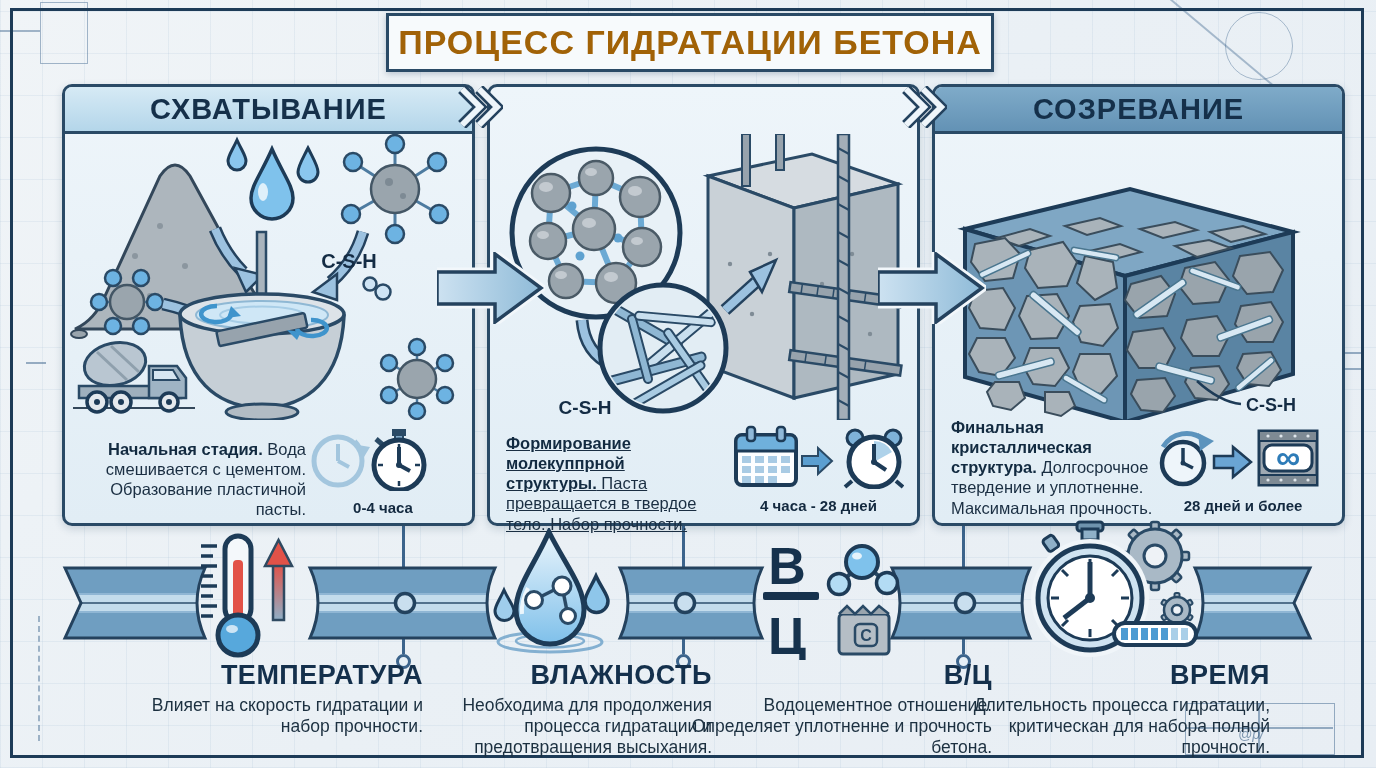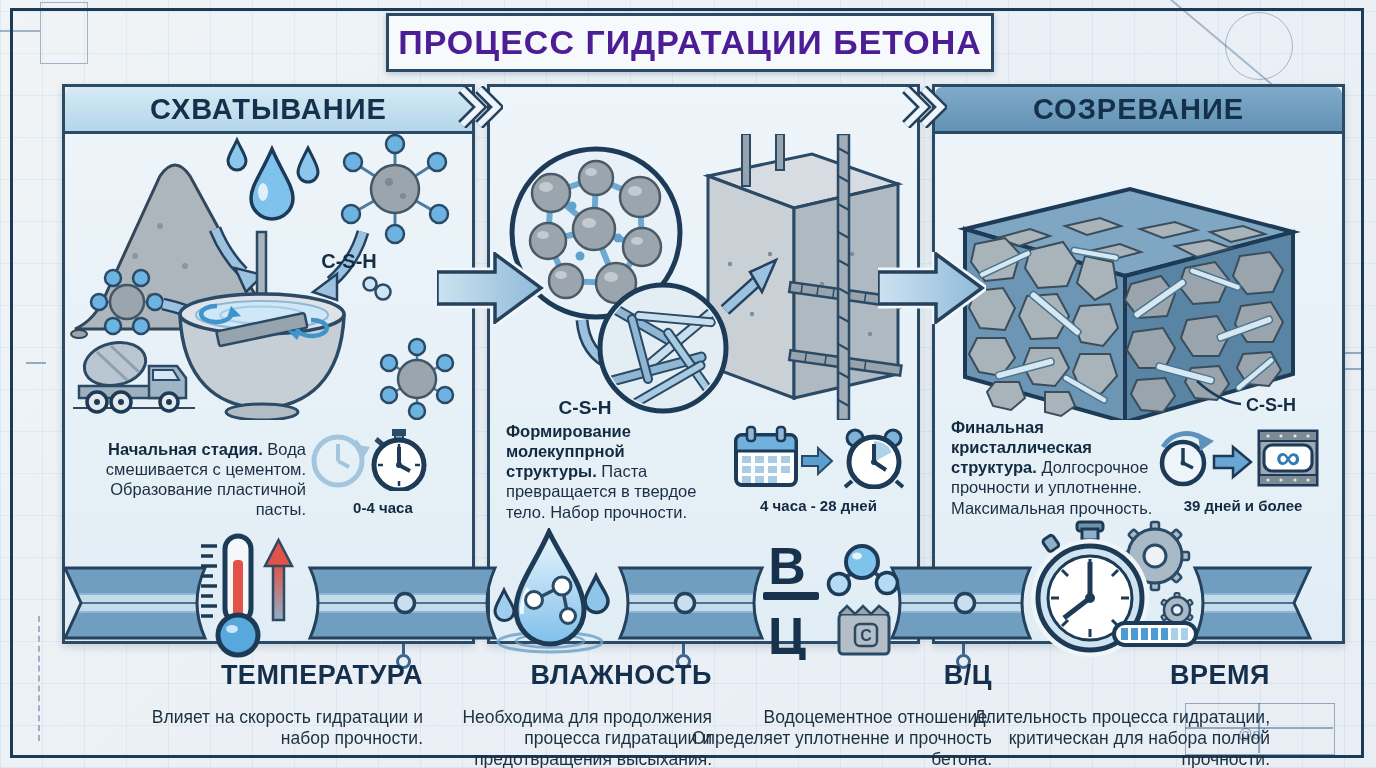--- a/index.html
+++ b/index.html
@@ -6,24 +6,24 @@
   .canvas{position:relative;width:1376px;height:768px;overflow:hidden;
     font-family:"Liberation Sans","DejaVu Sans",sans-serif;color:#16324d;
     background:
       repeating-linear-gradient(0deg, rgba(110,150,185,.10) 0 1px, transparent 1px 42px),
       repeating-linear-gradient(90deg, rgba(110,150,185,.10) 0 1px, transparent 1px 42px),
       linear-gradient(135deg,#f0f4f7 0%,#eaf0f5 50%,#e8eef4 100%);}
   .frame{position:absolute;left:10px;top:8px;right:12px;bottom:10px;border:3px solid #1d3b57;z-index:1;}
   .deco{position:absolute;z-index:0;}
   .title-box{position:absolute;left:386px;top:13px;width:602px;height:53px;background:#f7fafc;
     border:3px solid #2a4a66;display:flex;align-items:center;justify-content:center;
-    font-size:34px;font-weight:bold;letter-spacing:1px;color:#4c1d95;z-index:5;
+    font-size:34px;font-weight:bold;letter-spacing:1px;color:#a16207;z-index:5;
     box-shadow:0 2px 6px rgba(30,60,90,.25);}
-  .stage-panel{position:absolute;top:84px;height:560px;background:linear-gradient(180deg,#eef5fa,#e1edf5);
-    border:3px solid #2a4a66;border-radius:0;box-sizing:border-box;z-index:2;
+  .stage-panel{position:absolute;top:84px;height:442px;background:linear-gradient(180deg,#eef5fa,#e1edf5);
+    border:3px solid #2a4a66;border-radius:10px;box-sizing:border-box;z-index:2;
     box-shadow:0 3px 8px rgba(30,60,90,.18);}
   .stage-header{height:44px;border-bottom:3px solid #2a4a66;border-radius:7px 7px 0 0;
     display:flex;align-items:center;justify-content:center;font-size:29px;font-weight:bold;
     color:#15304a;letter-spacing:1px;}
   .hdr1{background:linear-gradient(180deg,#d6eaf5,#b4d6ea);}
   .hdr2{background:linear-gradient(180deg,#abcfe4,#8ab7d3);}
   .hdr3{background:linear-gradient(180deg,#7fabc9,#6392b5);}
   .stage-art{position:absolute;left:0;top:47px;z-index:1;}
   .stage-text{position:absolute;left:16px;font-size:16.5px;line-height:1.22;color:#1a2e42;z-index:3;}
   .stage-text b{color:#122a40;}
@@ -31,21 +31,21 @@
   .duration{font-size:15px;font-weight:bold;color:#13293f;margin-top:4px;}
   .chevron{position:absolute;top:86px;z-index:4;}
   .big-arrow{position:absolute;top:252px;z-index:4;}
   .vline{position:absolute;width:3px;background:#3c648c;z-index:1;}
   .node-pin{position:absolute;width:15px;height:15px;border:3px solid #3c648c;border-radius:50%;
     background:#e6eff6;box-sizing:border-box;z-index:2;}
   .ribbon{position:absolute;left:55px;top:560px;z-index:2;}
   .ficon{position:absolute;z-index:3;}
   .factor{position:absolute;top:660px;width:320px;text-align:right;z-index:3;}
   .factor-label{font-size:27px;font-weight:bold;color:#14304c;letter-spacing:.5px;}
-  .factor-desc{font-size:17.5px;line-height:1.2;color:#1c3040;margin-top:16px;}
+  .factor-desc{font-size:17.5px;line-height:1.2;color:#1c3040;margin-top:4px;}
   .signature{position:absolute;left:1238px;top:726px;font-size:14px;font-style:italic;
     color:rgba(40,80,120,.55);z-index:2;}
   svg text{font-family:"Liberation Sans","DejaVu Sans",sans-serif;}
 </style>
 </head>
 <body>
 
 <div class="canvas">
 
   <div class="deco" style="left:40px;top:2px;width:46px;height:60px;border:1.5px solid rgba(60,100,140,.45);"></div>
@@ -330,21 +330,21 @@
           <rect x="145" y="196" width="100" height="9" rx="4" fill="#c9dfee" stroke="#2a4a66" stroke-width="2" transform="rotate(-40 195 200)"></rect>
           <rect x="112" y="231" width="105" height="9" rx="4" fill="#8fb7d3" stroke="#2a4a66" stroke-width="2" transform="rotate(-15 165 235)"></rect>
           <rect x="158" y="226" width="85" height="8" rx="4" fill="#a9cbe2" stroke="#2a4a66" stroke-width="2" transform="rotate(55 200 230)"></rect>
           <rect x="115" y="211" width="70" height="8" rx="4" fill="#8fb7d3" stroke="#2a4a66" stroke-width="2" transform="rotate(75 150 215)"></rect>
           <rect x="145" y="181" width="80" height="8" rx="4" fill="#c9dfee" stroke="#2a4a66" stroke-width="2" transform="rotate(5 185 185)"></rect>
           <rect x="130" y="248" width="90" height="8" rx="4" fill="#a9cbe2" stroke="#2a4a66" stroke-width="2" transform="rotate(-30 175 252)"></rect>
         </g>
       </g>
       <text x="95" y="280" text-anchor="middle" font-size="19" font-weight="bold" fill="#142c44">C-S-H</text>
     </svg>
-    <div class="stage-text" style="top:334px;width:212px;">
+    <div class="stage-text" style="top:346px;width:212px;text-decoration:underline;">
       <b>Формирование молекуппрной структуры.</b><span> Паста превращается в твердое тело. Набор прочности.</span>
     </div>
     <div class="time-box" style="right:6px;top:338px;width:185px;">
       <svg width="170" height="64" viewBox="0 0 170 64">
         <rect x="2" y="10" width="60" height="50" rx="6" fill="#fdfeff" stroke="#1d3b57" stroke-width="4"></rect>
         <path d="M2,16 a6,6 0 0 1 6,-6 h48 a6,6 0 0 1 6,6 v10 h-60 Z" fill="#6fb0dc" stroke="#1d3b57" stroke-width="3"></path>
         <rect x="13" y="2" width="8" height="14" rx="3" fill="#8fb8d8" stroke="#1d3b57" stroke-width="2.5"></rect>
         <rect x="43" y="2" width="8" height="14" rx="3" fill="#8fb8d8" stroke="#1d3b57" stroke-width="2.5"></rect>
         <g fill="#a9cbe4">
           <rect x="8" y="31" width="9" height="7"></rect>
@@ -423,21 +423,21 @@
           <rect x="253" y="142" width="54" height="6" rx="3" transform="rotate(20 280 145)"></rect>
           <rect x="281" y="191" width="58" height="7" rx="3" transform="rotate(-20 310 195)"></rect>
           <rect x="220" y="236" width="60" height="7" rx="3" transform="rotate(15 250 240)"></rect>
           <rect x="296" y="237" width="48" height="6" rx="3" transform="rotate(-40 320 240)"></rect>
         </g>
       </g>
       <path d="M262,247 Q285,268 306,270" stroke="#1d3b57" stroke-width="2.5" fill="none"></path>
       <text x="336" y="277" text-anchor="middle" font-size="18" font-weight="bold" fill="#142c44">C-S-H</text>
     </svg>
     <div class="stage-text" style="top:330px;width:215px;">
-      <b>Финальная кристаллическая структура.</b><span> Долгосрочное прочности и уплотненне. Максимальная прочность.</span>
+      <b>Финальная кристаллическая структура.</b><span> Долгосрочное твердение и уплотненне. Максимальная прочность.</span>
     </div>
     <div class="time-box" style="right:4px;top:338px;width:190px;">
       <svg width="175" height="64" viewBox="0 0 175 64">
         <circle cx="27" cy="38" r="21" fill="#eef5fa" stroke="#1d3b57" stroke-width="4.5"></circle>
         <line x1="27" y1="38" x2="27" y2="23" stroke="#1d3b57" stroke-width="3.5"></line>
         <line x1="27" y1="38" x2="37" y2="43" stroke="#1d3b57" stroke-width="3.5"></line>
         <circle cx="27" cy="38" r="2.5" fill="#1d3b57"></circle>
         <path d="M7,22 A27,27 0 0 1 48,15" stroke="#5b93bd" stroke-width="5" fill="none"></path>
         <polygon points="42,8 58,16 44,26" fill="#5b93bd"></polygon>
         <polygon points="58,31 77,31 77,22 95,37 77,52 77,43 58,43" fill="#6aa5d4" stroke="#1d3b57" stroke-width="2.5"></polygon>
@@ -448,21 +448,21 @@
           <circle cx="125" cy="11" r="1.6" fill="#dfe6ec"></circle>
         <circle cx="139" cy="11" r="1.6" fill="#dfe6ec"></circle>
           <circle cx="152" cy="11" r="1.6" fill="#dfe6ec"></circle>
         <circle cx="112" cy="55" r="1.6" fill="#dfe6ec"></circle>
           <circle cx="125" cy="55" r="1.6" fill="#dfe6ec"></circle>
         <circle cx="139" cy="55" r="1.6" fill="#dfe6ec"></circle>
           <circle cx="152" cy="55" r="1.6" fill="#dfe6ec"></circle>
         <rect x="108" y="20" width="48" height="26" rx="8" fill="#ffffff" stroke="#1d3b57" stroke-width="3"></rect>
         <text x="132" y="44" text-anchor="middle" font-size="34" font-weight="bold" fill="#2e7cb8">∞</text>
       </svg>
-      <div class="duration">39 дней и более</div>
+      <div class="duration">28 дней и более</div>
     </div>
   </div>
 
   <svg class="chevron" style="left:457px;" width="46" height="42" viewBox="0 0 46 42">
     <path d="M5,3 L23,21 L5,39" stroke="#24425e" stroke-width="11" fill="none"></path>
     <path d="M5,3 L23,21 L5,39" stroke="#eef5fa" stroke-width="6" fill="none"></path>
     <path d="M22,3 L40,21 L22,39" stroke="#24425e" stroke-width="11" fill="none"></path>
     <path d="M22,3 L40,21 L22,39" stroke="#eef5fa" stroke-width="6" fill="none"></path>
   </svg>
   <svg class="chevron" style="left:901px;" width="46" height="42" viewBox="0 0 46 42">

